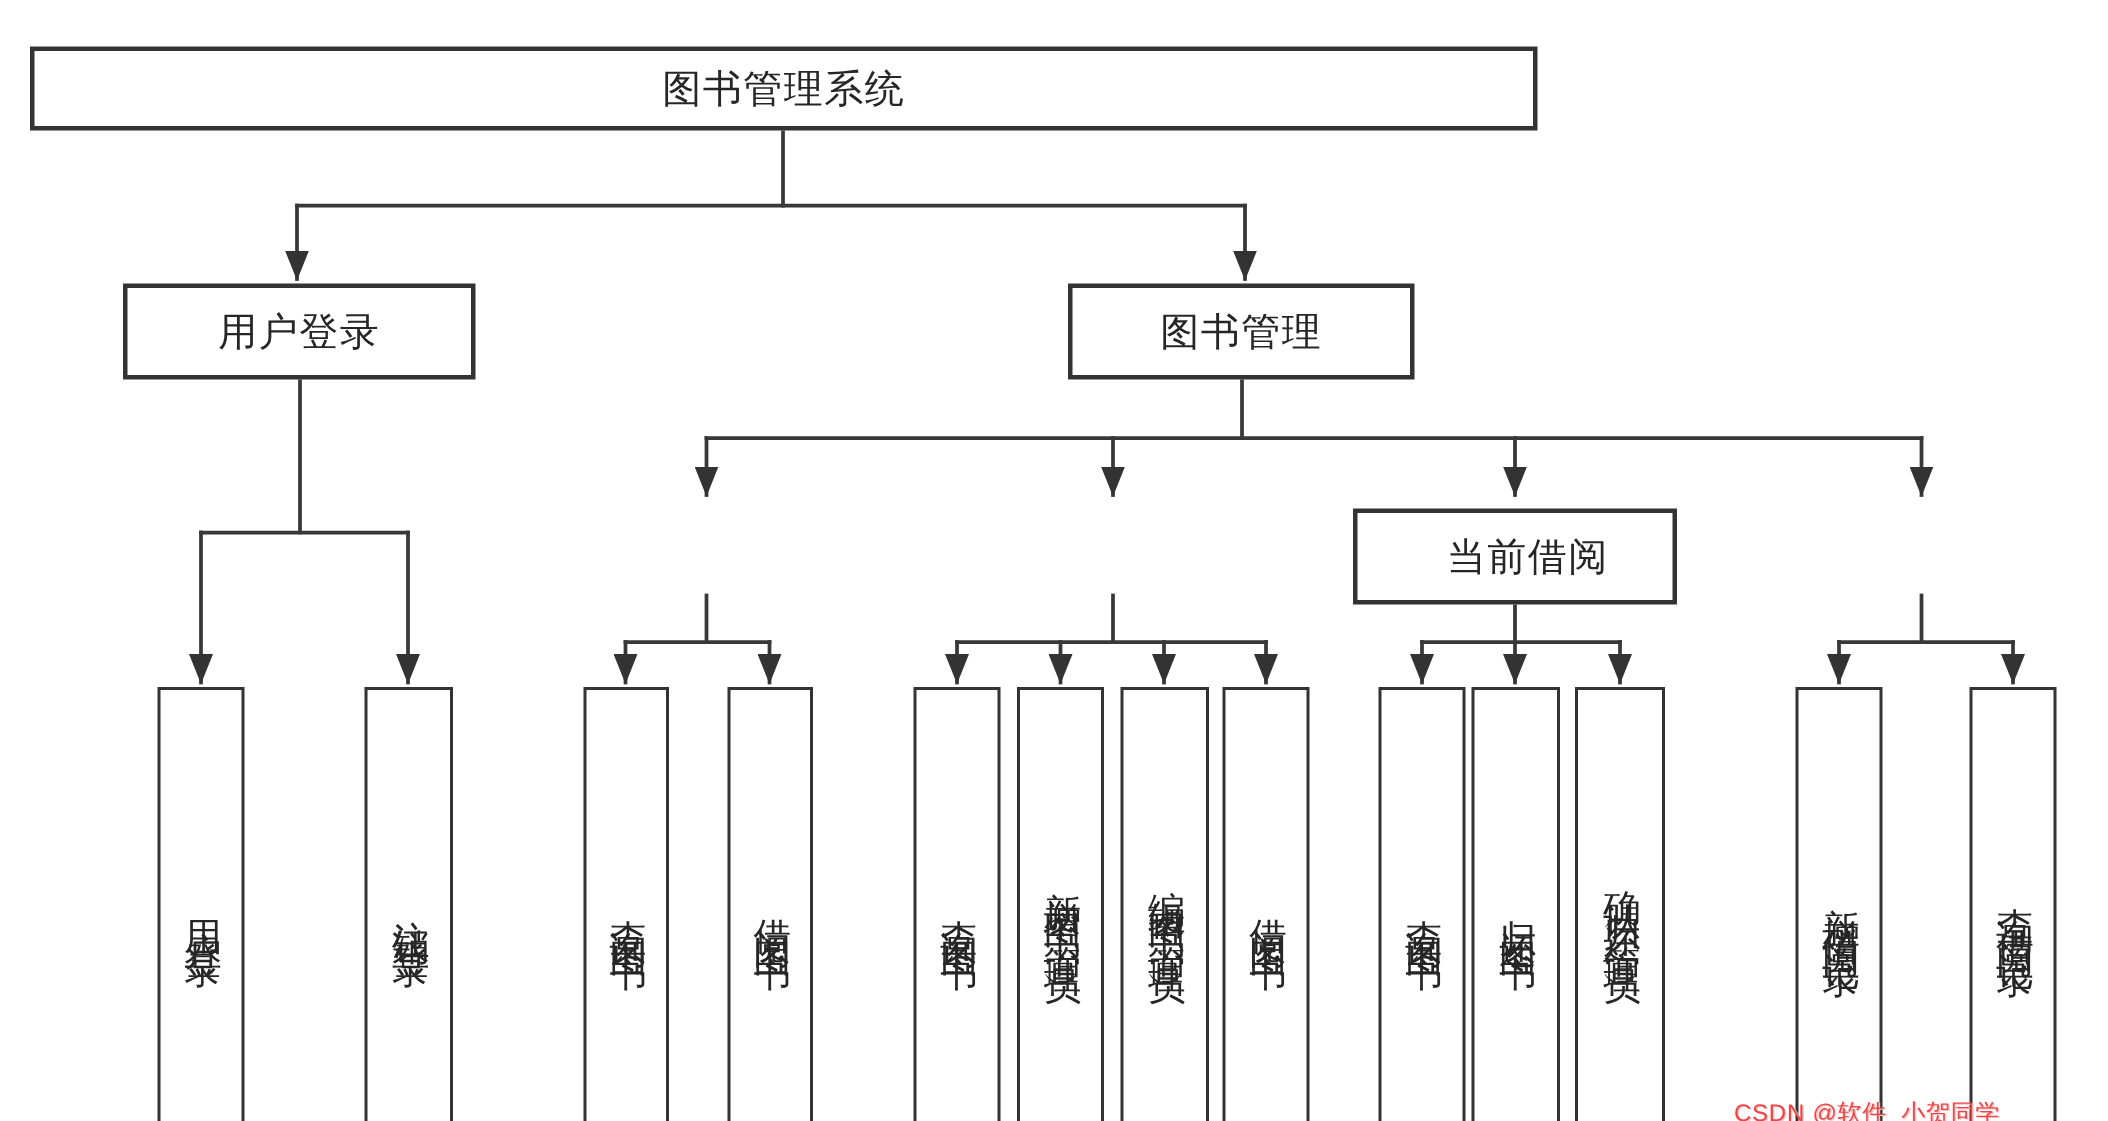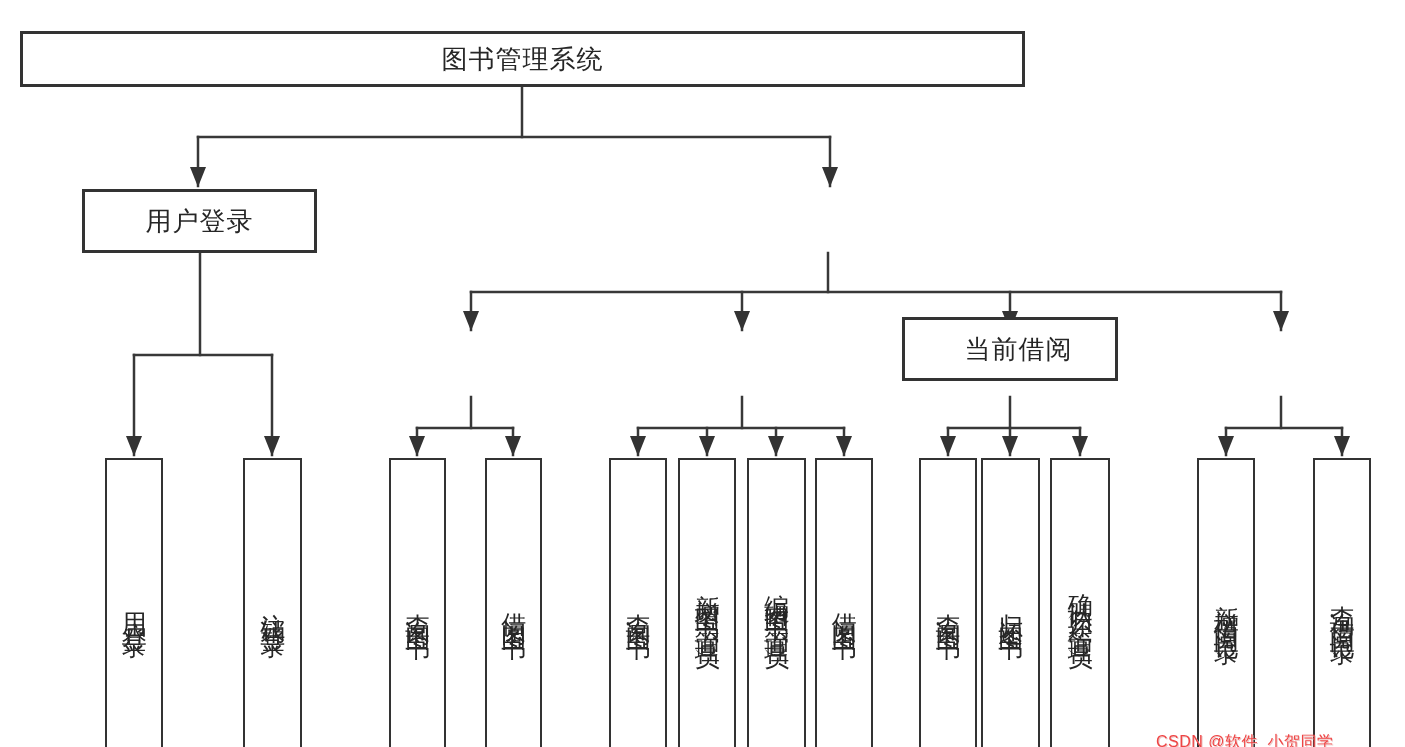--- a/index.html
+++ b/index.html
@@ -54,21 +54,21 @@
     z-index: 3;
     white-space: nowrap;
     text-align: center;
   }
   
   .n-root   { left: 20px;   top: 11px;  width: 1005px; height: 56px; }
   .n-login  { left: 82px;   top: 169px; width: 235px;  height: 64px; }
   .n-mgmt   { left: 712px;  top: 169px; width: 231px;  height: 64px; }
   .n-g1     { left: 363px;  top: 313px; width: 217px;  height: 64px; }
   .n-g2     { left: 634px;  top: 313px; width: 217px;  height: 64px; }
-  .n-g3     { left: 902px;  top: 297px; width: 216px;  height: 64px; padding-left: 17px; }
+  .n-g3     { left: 902px;  top: 319px; width: 216px;  height: 64px; padding-left: 17px; }
   .n-g4     { left: 1173px; top: 313px; width: 215px;  height: 64px; }
   .n-l1     { left: 105px;  top: 438px; width: 58px;   height: 299px; }
   .n-l2     { left: 243px;  top: 438px; width: 59px;   height: 299px; }
   .n-l3     { left: 389px;  top: 438px; width: 57px;   height: 299px; }
   .n-l4     { left: 485px;  top: 438px; width: 57px;   height: 299px; }
   .n-l5     { left: 609px;  top: 438px; width: 58px;   height: 299px; }
   .n-l6     { left: 678px;  top: 438px; width: 58px;   height: 299px; }
   .n-l7     { left: 747px;  top: 438px; width: 59px;   height: 299px; }
   .n-l8     { left: 815px;  top: 438px; width: 58px;   height: 299px; }
   .n-l9     { left: 919px;  top: 438px; width: 58px;   height: 299px; }
@@ -132,20 +132,23 @@
     </g>
   </svg>
 
   <div class="node n-root">
     <span class="hlabel">图书管理系统</span>
   </div>
 
   <div class="node n-login">
     <span class="hlabel">用户登录</span>
   </div>
+  <div class="node n-mgmt">
+    <span class="hlabel">图书管理</span>
+  </div>
 
   <div class="node n-g3">
     <span class="hlabel">当前借阅</span>
   </div>
 
   <div class="node vnode n-l1">
     <span class="vlabel">用户登录</span>
   </div>
   <div class="node vnode n-l2">
     <span class="vlabel">注销登录</span>

